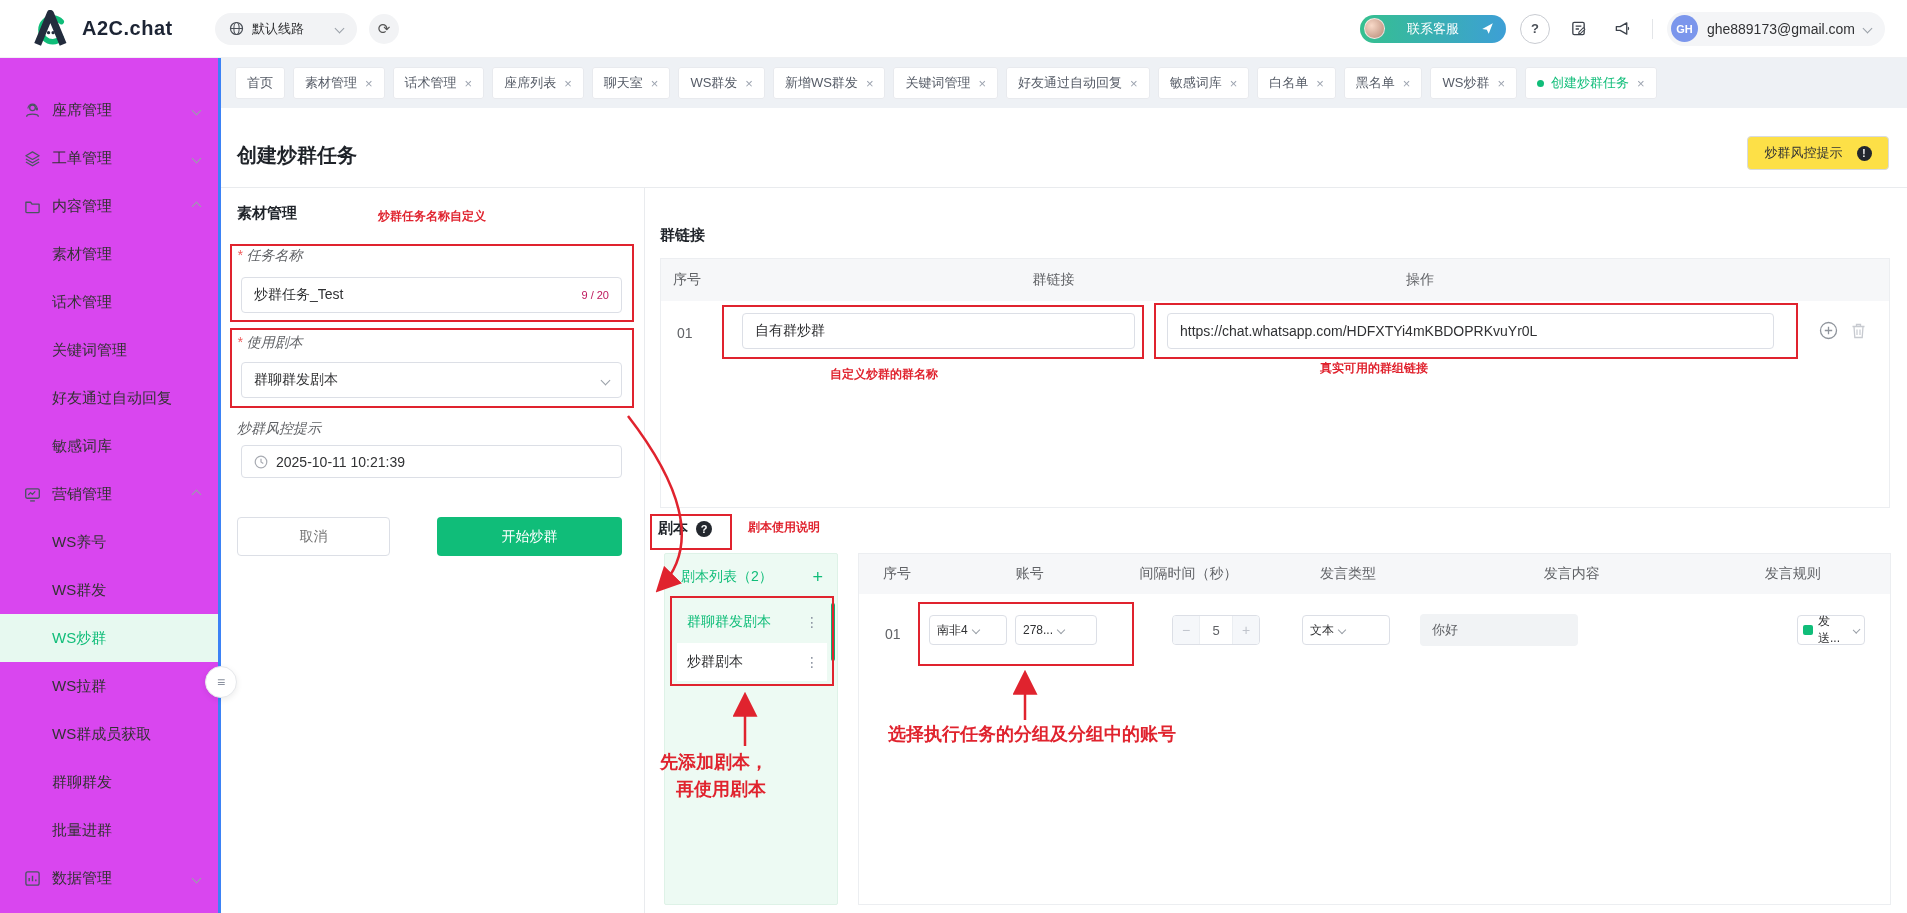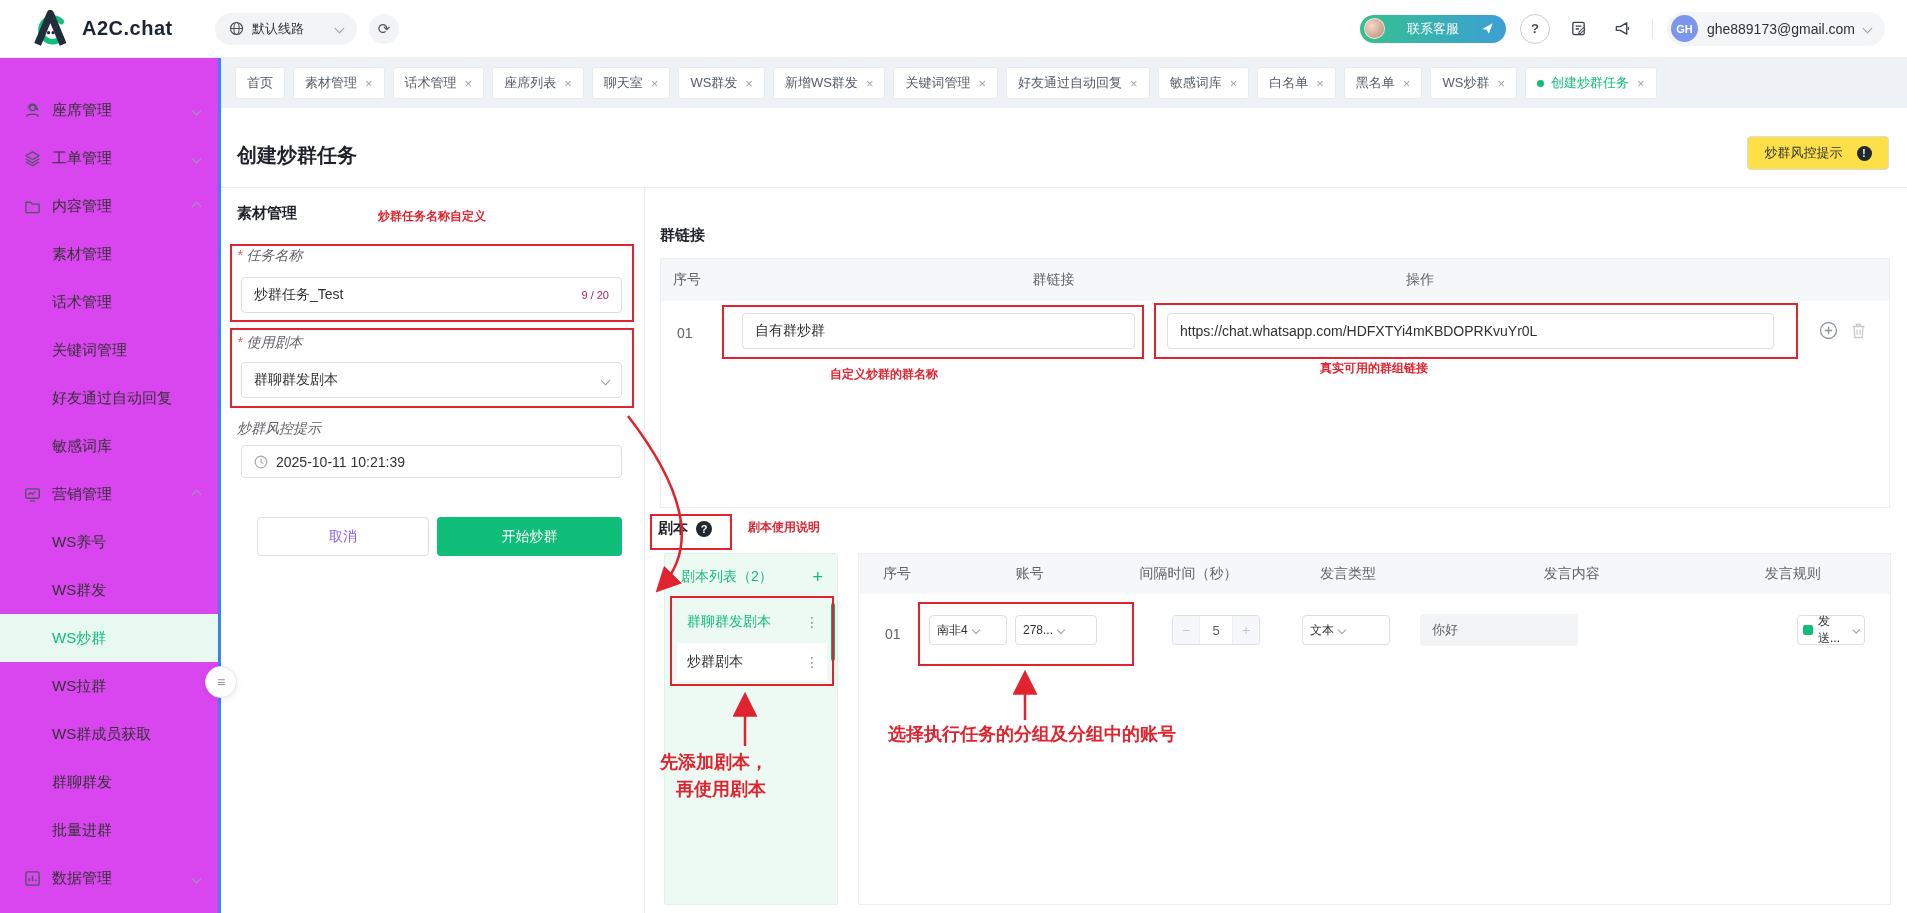--- a/index.html
+++ b/index.html
@@ -54,21 +54,21 @@
   
   .leftform { position:absolute; left:221px; top:188px; width:423px; height:560px; }
   .sec-title { position:absolute; left:16px; top:16px; font-size:15px; font-weight:bold; color:#1f2329; }
   .f-label { position:absolute; left:16px; font-size:14px; color:#606266;font-style:italic; }
   .f-label .req { color:#f05b5b; margin-right:4px; }
   .f-input { position:absolute; left:20px; width:381px; height:36px; border:1px solid #dcdfe6; border-radius:4px; background:#fff; display:flex; align-items:center; padding:0 12px; font-size:14px; color:#303133; }
   .f-input .counter { margin-left:auto; color:#be185d; font-size:11px; }
   .f-input .chev { margin-left:auto; }
   .clock-ico { width:14px; height:14px; margin-right:8px; color:#a8abb2; display:inline-flex; }
   .btn { position:absolute; height:39px; border-radius:4px; display:flex; align-items:center; justify-content:center; font-size:14px; cursor:pointer; }
-  .btn-cancel { left:36px; top:329px; width:172px; background:#fff; border:1px solid #dcdfe6; color:#8b5cf6; }
+  .btn-cancel { left:16px; top:329px; width:153px; background:#fff; border:1px solid #dcdfe6; color:#737373; }
   .btn-submit { left:216px; top:329px; width:185px; background:#10bd79; color:#fff; border:none; }
 
   
   .glinks { position:absolute; left:660px; top:226px; width:1230px; }
   .glinks-title { font-size:15px; font-weight:bold; color:#1f2329; }
   .gl-table { margin-top:13px; border:1px solid #eceef1; height:250px; position:relative; background:#fff; }
   .gl-head { display:flex; height:42px; background:#f6f7f9; align-items:center; font-size:14px; color:#606266; }
   .gl-head .c1 { width:70px; padding-left:12px; }
   .gl-head .c2 { width:425px; text-align:center; }
   .gl-head .c3 { width:645px; text-align:center; }

